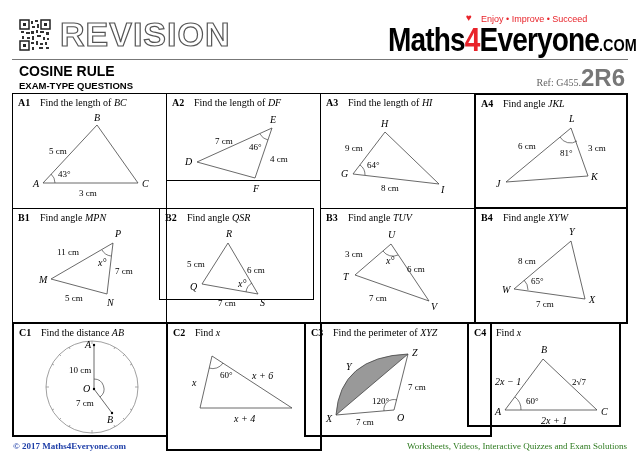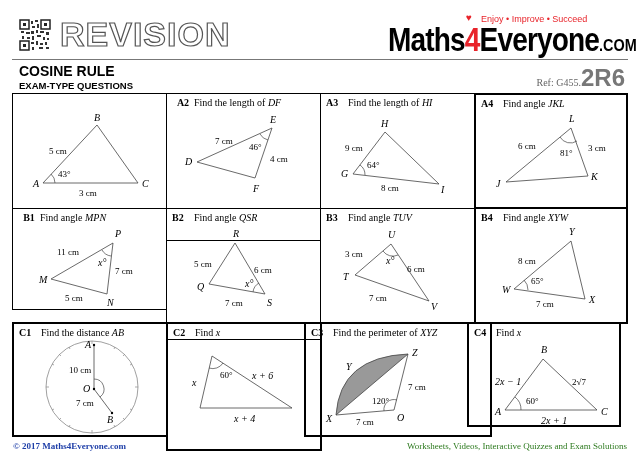--- a/index.html
+++ b/index.html
@@ -73,33 +73,34 @@
 <div class="brand"><span>Maths</span><span class="four">4</span><span>Everyone</span><span class="com">.COM</span></div>
 
 <div class="hr" style="top:59px;"></div>
 <div class="title">COSINE RULE</div>
 <div class="subtitle">EXAM-TYPE QUESTIONS</div>
 <div class="ref"><span class="small">Ref: G455.</span><span class="code">2R6</span></div>
 
 <div class="grid">
 
   <div class="cell" style="left:0;top:0;width:155px;height:116px;">
+    <div class="qh"><span class="num">A1</span><span>Find the length of </span><i>BC</i></div>
     <svg class="fig" width="155" height="116">
       <polygon points="30,89 84,31 125,89" fill="none" stroke="#444" stroke-width="0.8"></polygon>
       <path d="M42,89 A12,12 0 0 0 38,80" fill="none" stroke="#444" stroke-width="0.7"></path>
       <text class="it" x="20" y="93">A</text>
       <text class="it" x="81" y="27">B</text>
       <text class="it" x="129" y="93">C</text>
       <text x="36" y="60">5 cm</text>
       <text x="66" y="102">3 cm</text>
       <text x="45" y="83">43°</text>
     </svg>
   </div>
 
-  <div class="cell" style="left:154px;top:0;width:155px;height:148px;text-align:center;">
+  <div class="cell" style="left:154px;top:0;width:155px;height:88px;">
     <div class="qh"><span class="num">A2</span><span>Find the length of </span><i>DF</i></div>
     <svg class="fig" width="155" height="116">
       <polygon points="30,68 105,34 88,84" fill="none" stroke="#444" stroke-width="0.8"></polygon>
       <path d="M93,40 A12,12 0 0 0 101,46" fill="none" stroke="#444" stroke-width="0.7"></path>
       <text class="it" x="18" y="71">D</text>
       <text class="it" x="103" y="29">E</text>
       <text class="it" x="86" y="98">F</text>
       <text x="48" y="50">7 cm</text>
       <text x="103" y="68">4 cm</text>
       <text x="82" y="56">46°</text>
@@ -127,36 +128,36 @@
       <path d="M84,42 A12,12 0 0 0 101,46" fill="none" stroke="#444" stroke-width="0.7"></path>
       <text class="it" x="20" y="92">J</text>
       <text class="it" x="93" y="27">L</text>
       <text class="it" x="115" y="85">K</text>
       <text x="42" y="54">6 cm</text>
       <text x="112" y="56">3 cm</text>
       <text x="84" y="61">81°</text>
     </svg>
   </div>
 
-  <div class="cell" style="left:0;top:115px;width:155px;height:102px;text-align:center;">
+  <div class="cell" style="left:0;top:115px;width:155px;height:116px;">
     <div class="qh"><span class="num">B1</span><span>Find angle </span><i>MPN</i></div>
     <svg class="fig" width="155" height="116">
       <polygon points="38,70 100,34 94,85" fill="none" stroke="#444" stroke-width="0.8"></polygon>
       <path d="M89,41 A12,12 0 0 0 98,47" fill="none" stroke="#444" stroke-width="0.7"></path>
       <text class="it" x="26" y="74">M</text>
       <text class="it" x="102" y="28">P</text>
       <text class="it" x="94" y="97">N</text>
       <text x="44" y="46">11 cm</text>
       <text x="102" y="65">7 cm</text>
       <text x="52" y="92">5 cm</text>
       <text class="it" x="85" y="57">x°</text>
     </svg>
   </div>
 
-  <div class="cell" style="left:154px;top:115px;width:155px;height:132px;">
+  <div class="cell" style="left:147px;top:115px;width:155px;height:92px;">
     <div class="qh"><span class="num">B2</span><span>Find angle </span><i>QSR</i></div>
     <svg class="fig" width="155" height="116">
       <polygon points="42,75 68,34 98,85" fill="none" stroke="#444" stroke-width="0.8"></polygon>
       <path d="M86,83 A12,12 0 0 1 92,74" fill="none" stroke="#444" stroke-width="0.7"></path>
       <text class="it" x="30" y="81">Q</text>
       <text class="it" x="66" y="28">R</text>
       <text class="it" x="100" y="97">S</text>
       <text x="27" y="58">5 cm</text>
       <text x="87" y="64">6 cm</text>
       <text x="58" y="97">7 cm</text>

